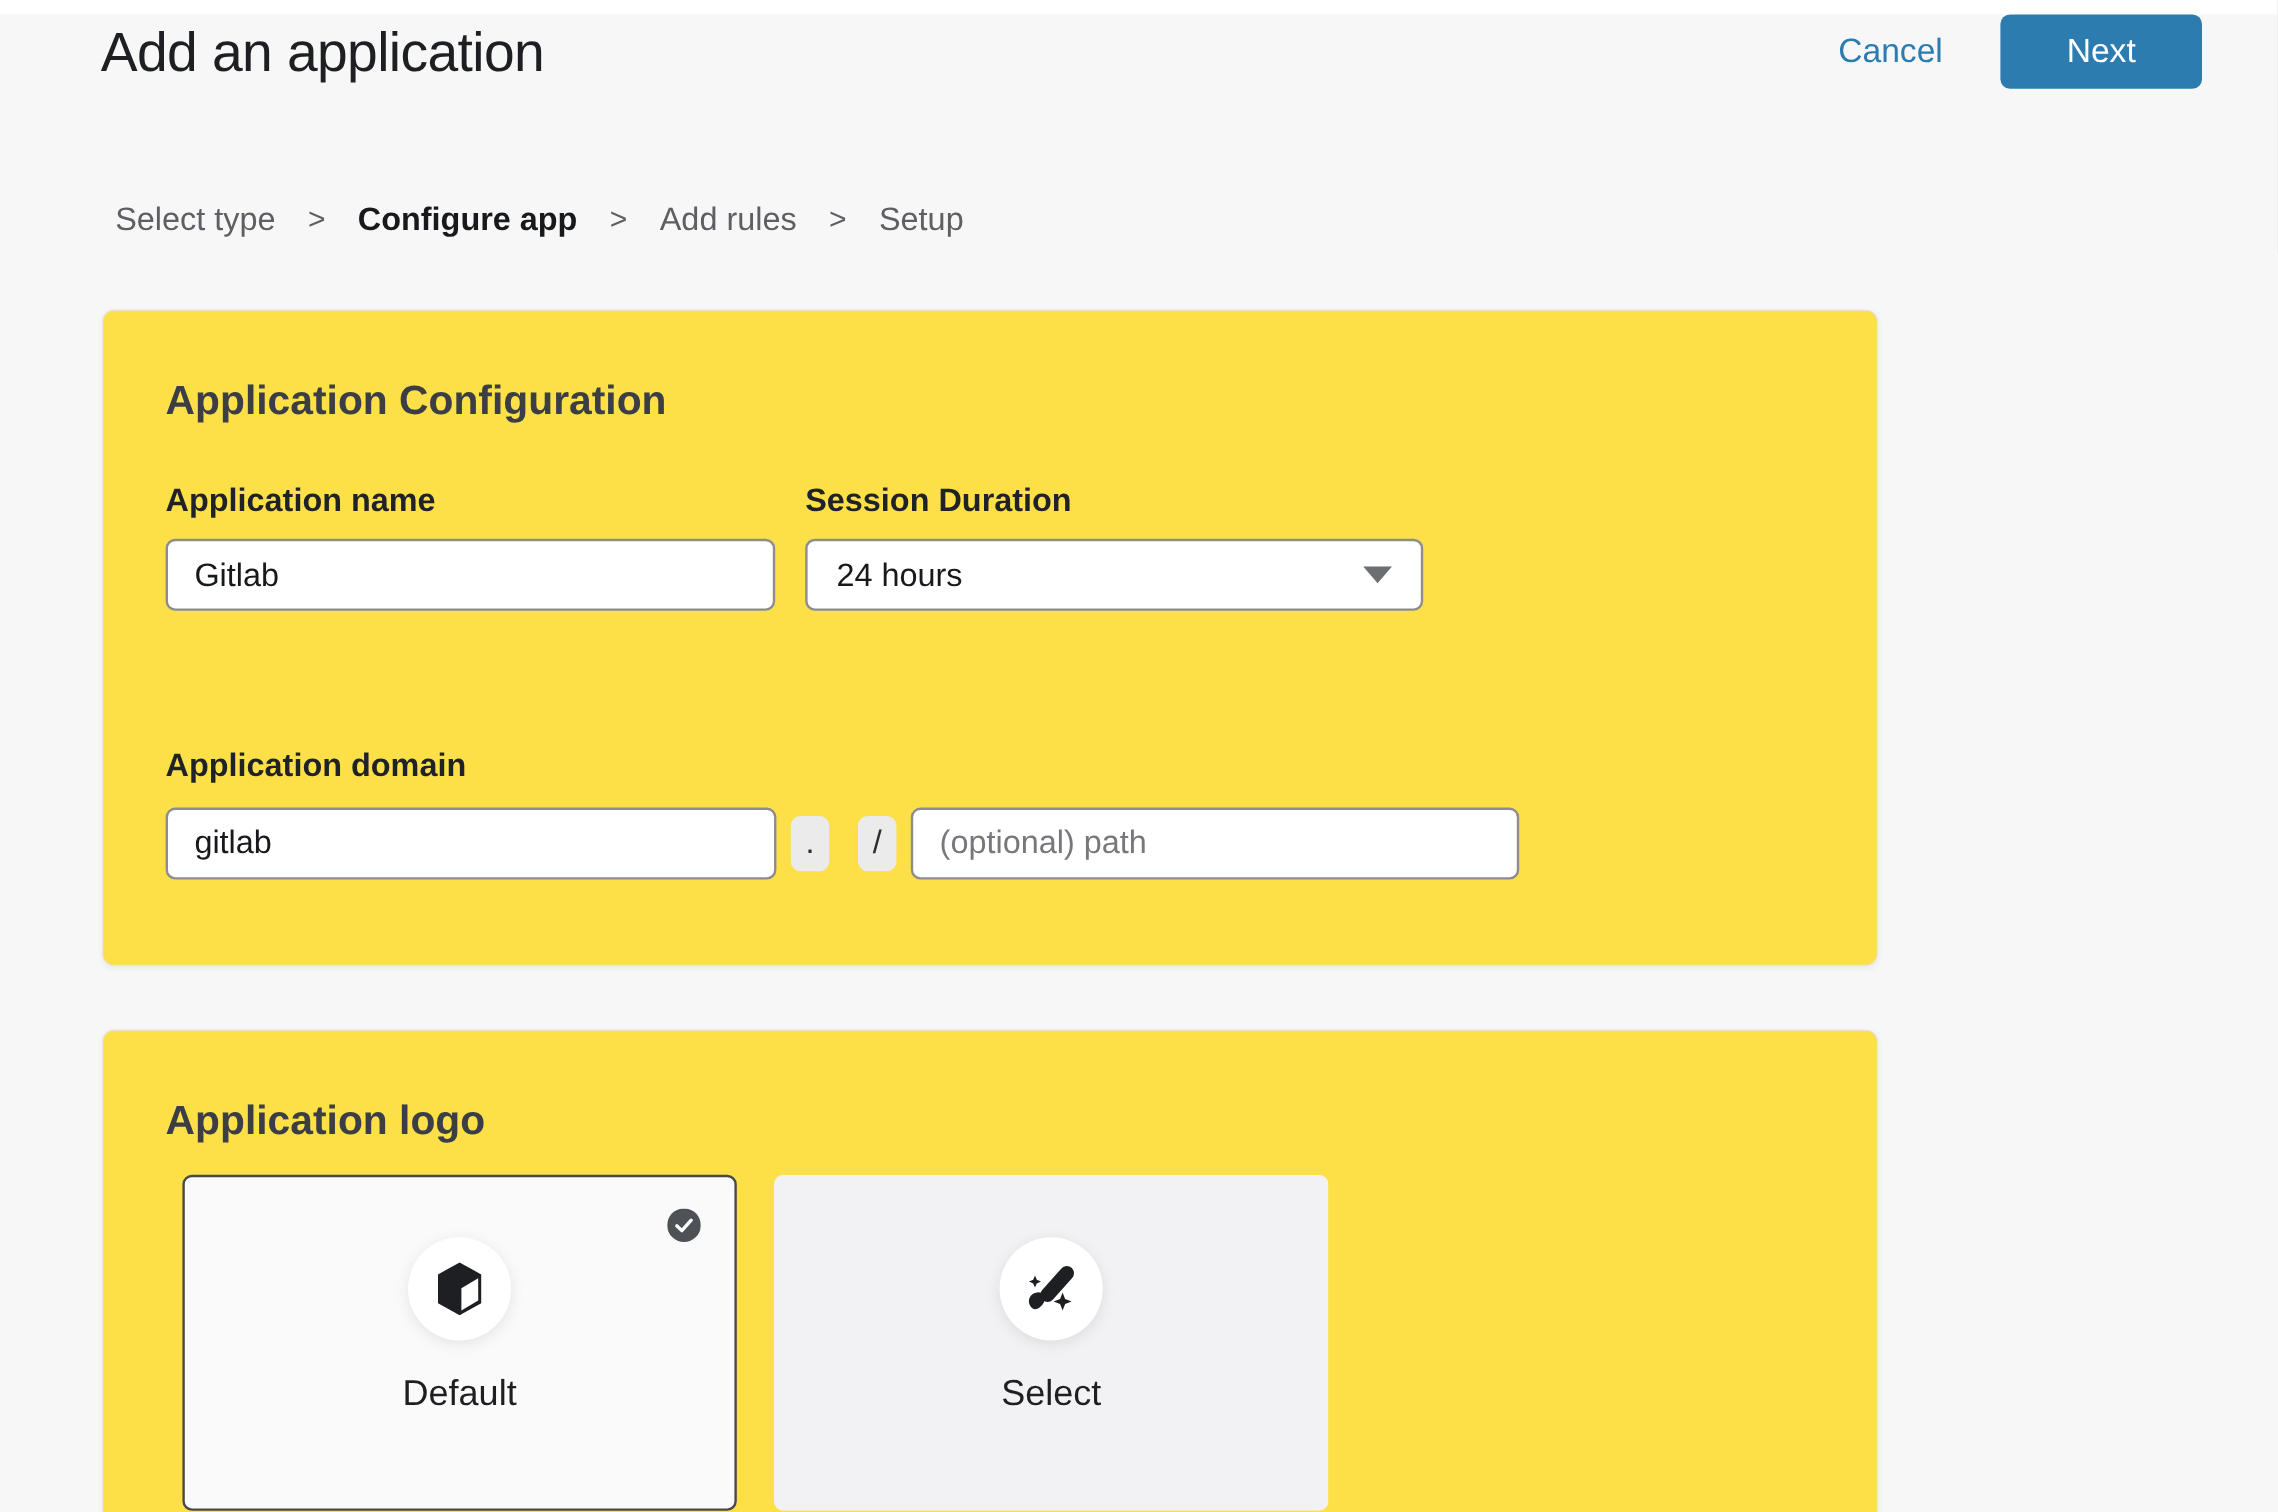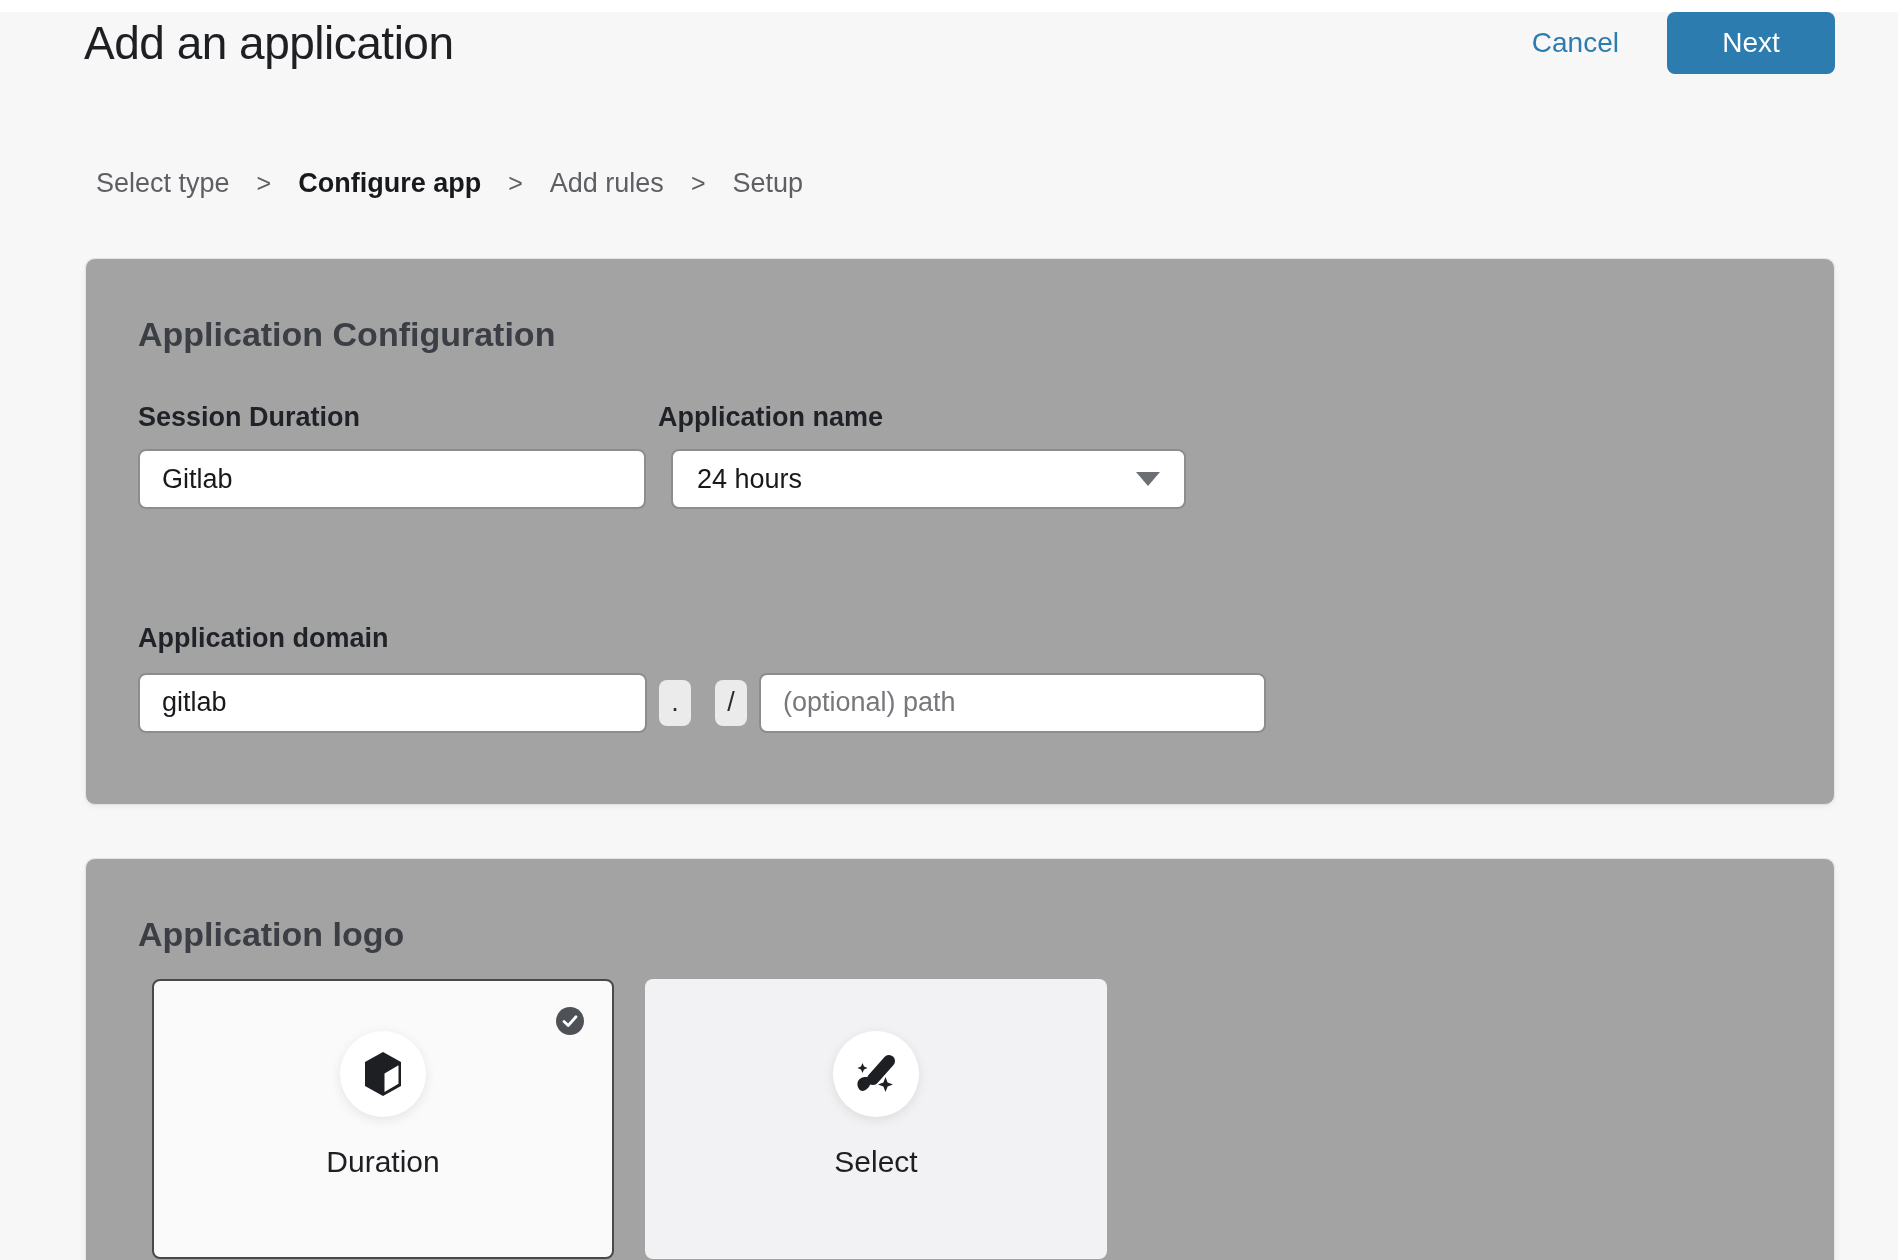--- a/index.html
+++ b/index.html
@@ -35,22 +35,22 @@
     position:absolute; left:96px; top:168px;
     display:flex; align-items:center; gap:27px;
     font-size:27px; color:#5d5f63;
   }
   .crumb { cursor:pointer; }
   .crumb.active { color:#17191c; font-weight:700; }
   .crumb-sep { color:#5d5f63; font-size:25px; }
 
   
   .card {
-    position:absolute; left:85px; width:1750px;
-    background:#a3a3a3; border:1px solid #e5e5e8; border-radius:10px;
+    position:absolute; left:85px; width:1480px;
+    background:#fde047; border:1px solid #e5e5e8; border-radius:10px;
     box-shadow:0 2px 5px rgba(0,0,0,0.05);
     padding:54px 52px;
   }
   .card-config { top:258px; height:547px; }
   .card-logo   { top:858px; height:560px; }
 
   .card-heading { font-size:34px; font-weight:600; color:#3b3e44; line-height:42px; }
 
   .field-label { font-size:27px; font-weight:600; color:#1f2227; line-height:32px; }
 
@@ -128,22 +128,22 @@
     <span class="crumb-sep">&gt;</span>
     <span class="crumb">Add rules</span>
     <span class="crumb-sep">&gt;</span>
     <span class="crumb">Setup</span>
   </nav>
 
   <section class="card card-config">
     <h2 class="card-heading">Application Configuration</h2>
 
     <div class="row-labels">
+      <div class="field-label label-name">Application name</div>
       <div class="field-label label-session">Session Duration</div>
-      <div class="field-label label-name">Application name</div>
     </div>
 
     <div class="row-inputs">
       <input class="text-input input-name" type="text" value="Gitlab" style="">
       <div class="select-box select-session">
         <span>24 hours</span>
         <span class="caret"></span>
       </div>
     </div>
 
@@ -168,21 +168,21 @@
             <circle cx="14" cy="14" r="14" fill="#4e5257"></circle>
             <path d="M8 14.5 L12.2 18.5 L20 9.8" stroke="#ffffff" stroke-width="2.8" fill="none" stroke-linecap="round" stroke-linejoin="round"></path>
           </svg>
         </span>
         <span class="icon-circle">
           <svg width="42" height="46" viewBox="0 0 42 46">
             <path d="M21 1 L39 11 V35 L21 45 L3 35 V11 Z" fill="#1d1f23"></path>
             <path d="M22.5 22.5 L36.5 14.2 V32.8 L22.5 41 Z" fill="#ffffff"></path>
           </svg>
         </span>
-        <span class="tile-label">Duration</span>
+        <span class="tile-label">Default</span>
       </div>
 
       <div class="tile tile-custom">
         <span class="icon-circle">
           <svg width="46" height="46" viewBox="0 0 46 46">
             <line x1="20" y1="28" x2="36" y2="10" stroke="#1d1f23" stroke-width="12" stroke-linecap="round"></line>
             <path d="M6 38 C2.5 33 5 26.5 11.5 26 C16 25.7 18.5 28.5 17.5 32.5 C16.3 37.5 9.5 43 6 38 Z" fill="#1d1f23"></path>
             <path d="M9.5 12 L11 15.5 L14.5 17 L11 18.5 L9.5 22 L8 18.5 L4.5 17 L8 15.5 Z" fill="#1d1f23"></path>
             <path d="M32.5 26 L34.6 31.4 L40 33.5 L34.6 35.6 L32.5 41 L30.4 35.6 L25 33.5 L30.4 31.4 Z" fill="#1d1f23"></path>
           </svg>

